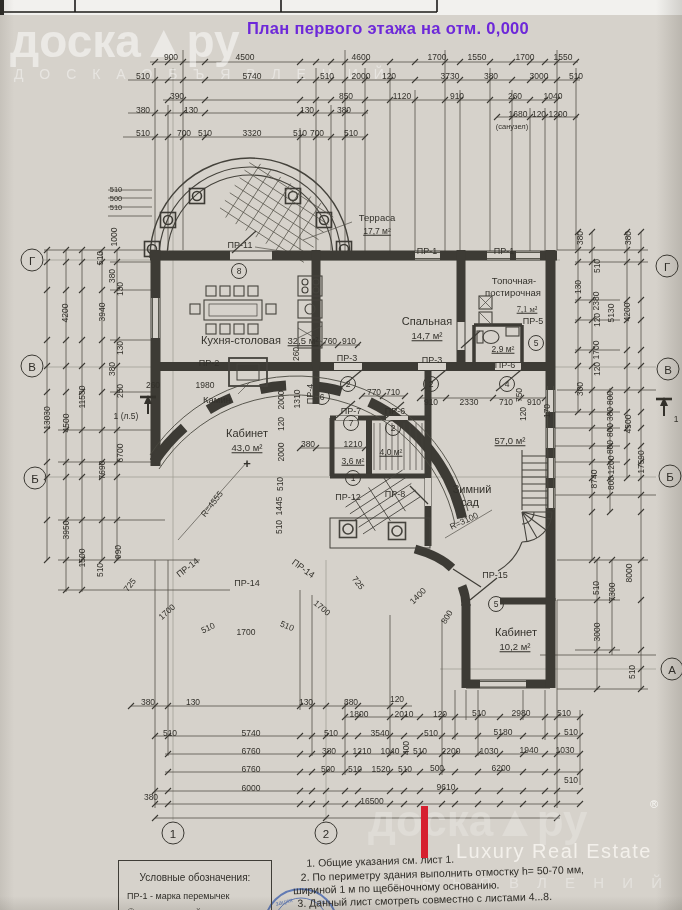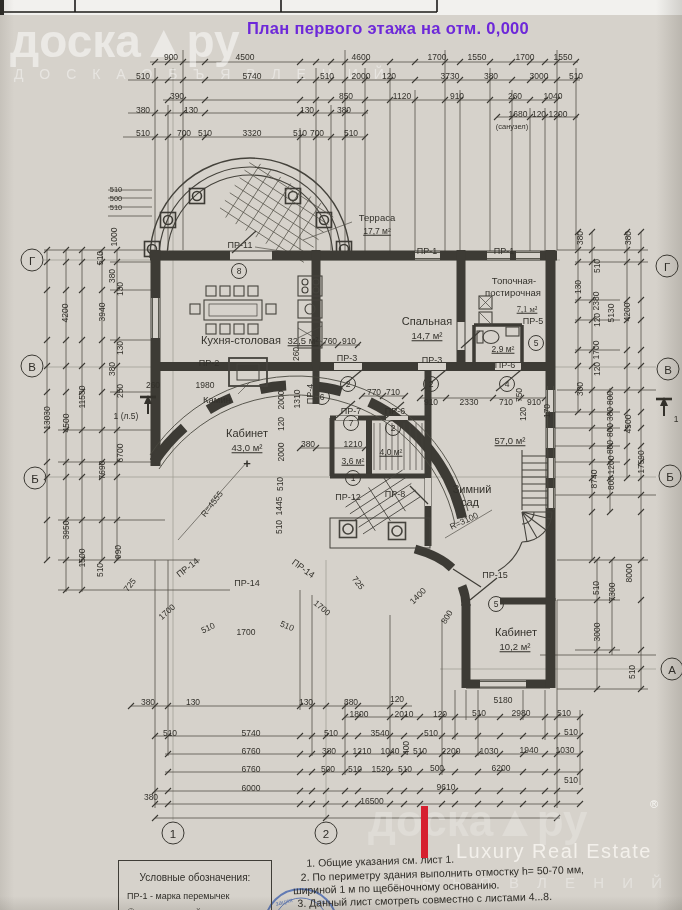--- a/index.html
+++ b/index.html
@@ -826,21 +826,21 @@
       <div class="lbl d" style="left: 404px; top: 714px;">2010</div>
       <div class="lbl d" style="left: 440px; top: 714px;">120</div>
       <div class="lbl d" style="left: 479px; top: 713px;">510</div>
       <div class="lbl d" style="left: 521px; top: 713px;">2980</div>
       <div class="lbl d" style="left: 564px; top: 713px;">510</div>
       <div class="lbl d" style="left: 170px; top: 733px;">510</div>
       <div class="lbl d" style="left: 251px; top: 733px;">5740</div>
       <div class="lbl d" style="left: 331px; top: 733px;">510</div>
       <div class="lbl d" style="left: 380px; top: 733px;">3540</div>
       <div class="lbl d" style="left: 431px; top: 733px;">510</div>
-      <div class="lbl d" style="left: 503px; top: 700px;">5180</div>
+      <div class="lbl d" style="left: 503px; top: 732px;">5180</div>
       <div class="lbl d" style="left: 571px; top: 732px;">510</div>
       <div class="lbl d" style="left: 251px; top: 751px;">6760</div>
       <div class="lbl d" style="left: 329px; top: 751px;">380</div>
       <div class="lbl d" style="left: 362px; top: 751px;">1210</div>
       <div class="lbl d" style="left: 390px; top: 751px;">1040</div>
       <div class="lbl d" style="left: 406px; top: 748px; transform: translate(-50%, -50%) rotate(-90deg);">400</div>
       <div class="lbl d" style="left: 420px; top: 751px;">510</div>
       <div class="lbl d" style="left: 451px; top: 751px;">2200</div>
       <div class="lbl d" style="left: 489px; top: 751px;">1030</div>
       <div class="lbl d" style="left: 529px; top: 750px;">1940</div>

